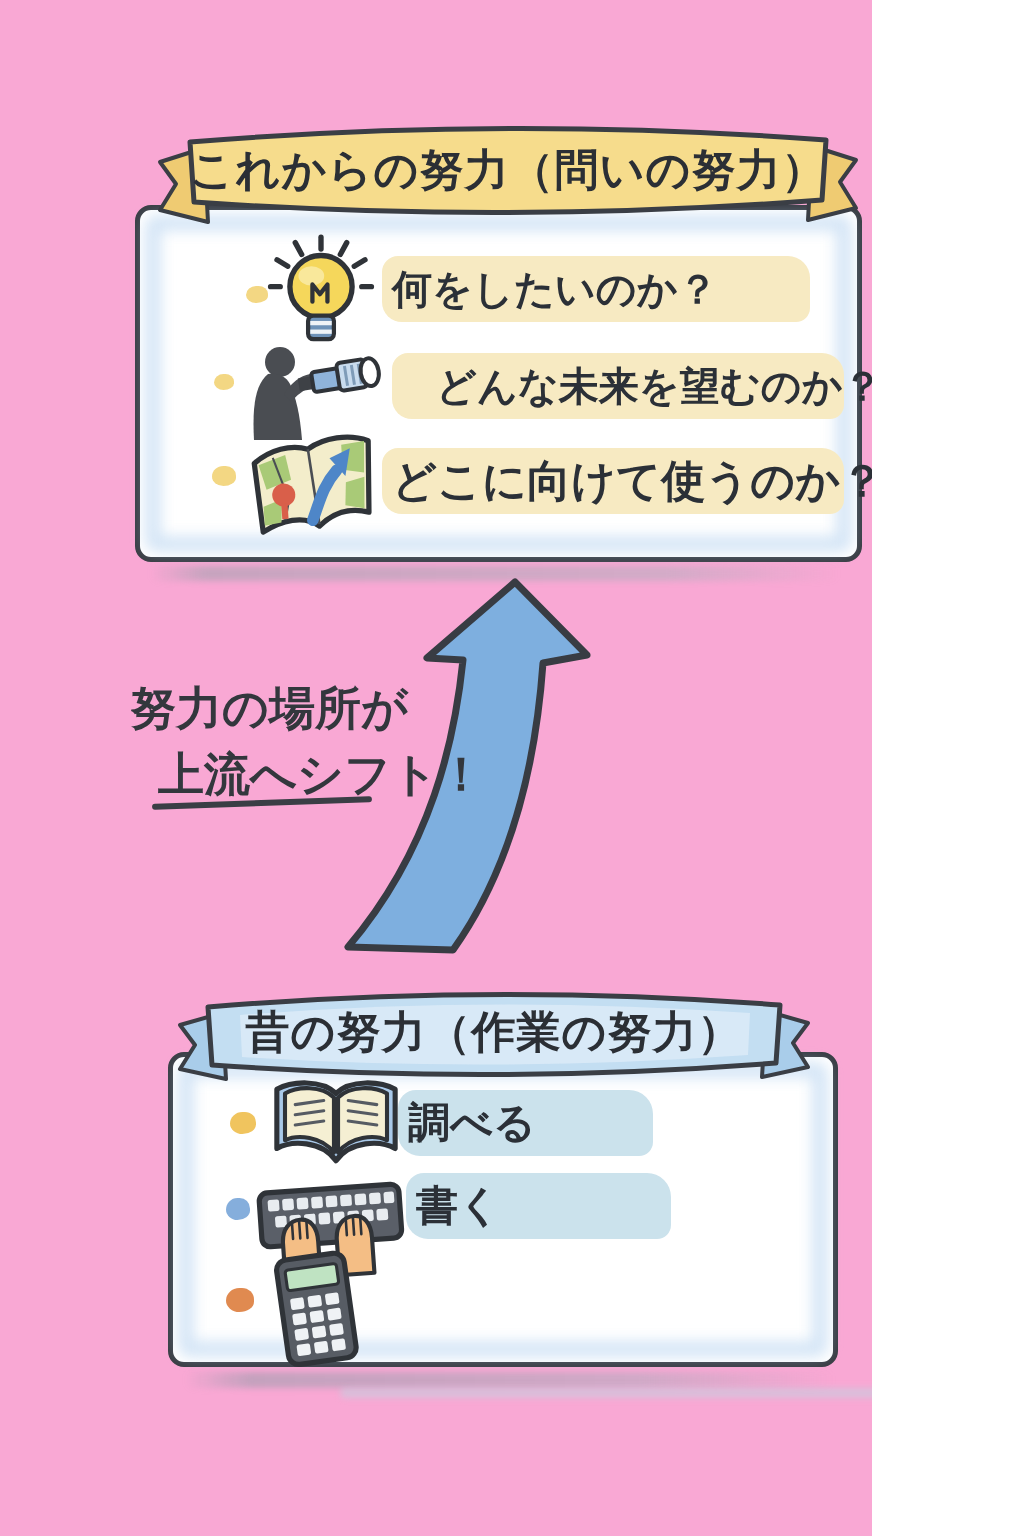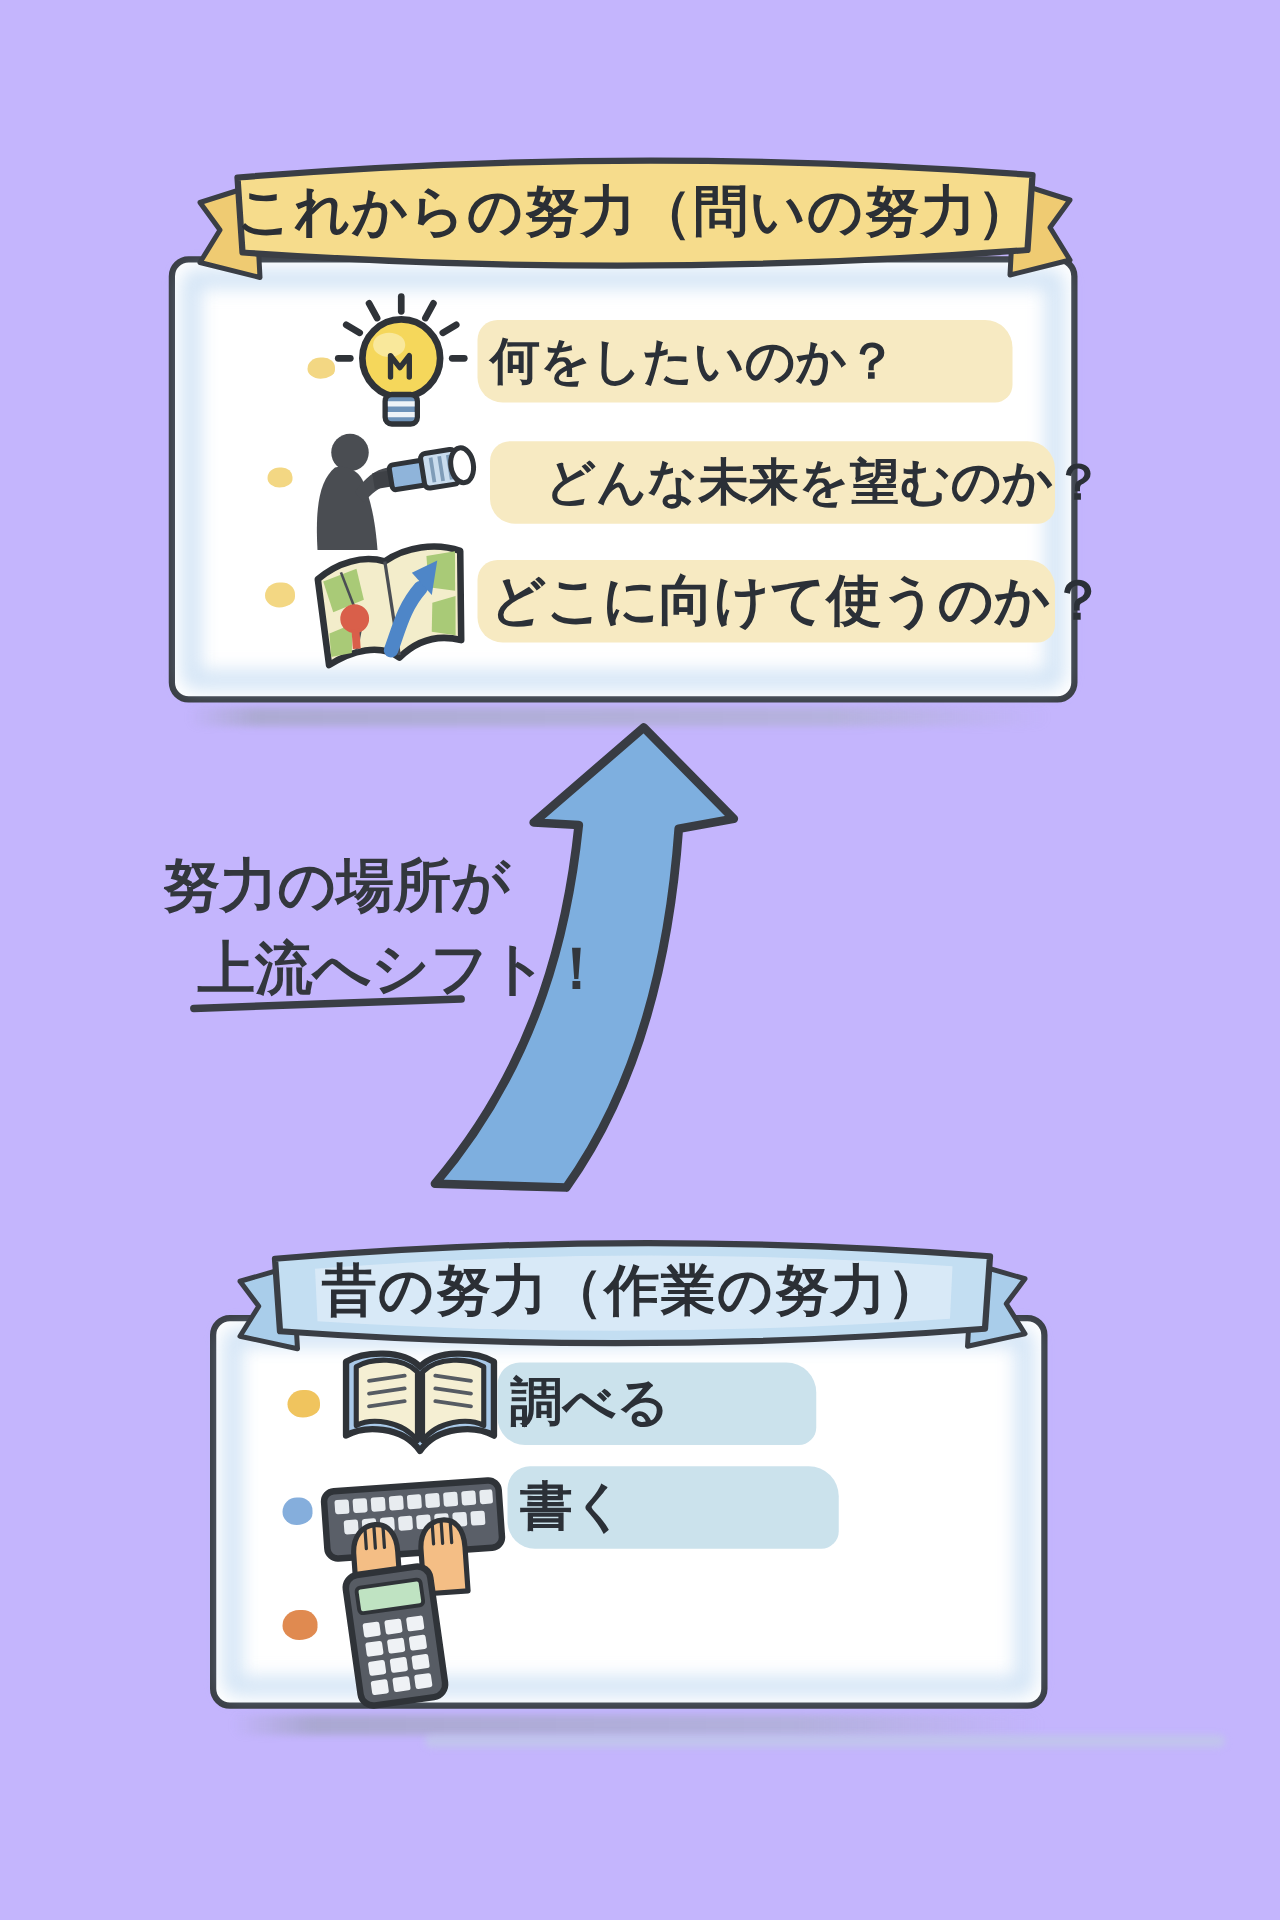--- a/index.html
+++ b/index.html
@@ -1,19 +1,19 @@
 <!DOCTYPE html>
 <html><head>
 <meta charset="utf-8">
 <style>
   html,body{margin:0;padding:0;background:#ffffff;}
   .canvas{
     position:relative;
-    width:1024px;height:1536px;
-    background:#c4b5fd;
+    width:872px;height:1536px;
+    background:#f9a8d4;
     overflow:hidden;
     font-family:"DejaVu Sans",sans-serif;
     color:#2e3238;
   }
   .abs{position:absolute;}
 
   
   .panel{
     position:absolute;
     background:#ffffff;
@@ -164,21 +164,21 @@
   <div class="arrow-label-line" style="left:130px;top:678px;">努力の場所が</div>
   <div class="underline" style="left:152px;top:800px;width:220px;height:6px;transform:rotate(-2deg);"></div>
 
   <div class="panel" style="left:168px;top:1052px;width:660px;height:305px;">
     <div class="wash"></div>
   </div>
 
   <div class="shadow-streak" style="left:185px;top:1372px;width:650px;height:16px;background:linear-gradient(90deg,rgba(145,155,168,0) 0%,rgba(145,155,168,0.5) 10%,rgba(160,172,184,0.45) 70%,rgba(160,172,184,0) 100%);"></div>
   <div class="shadow-streak" style="left:340px;top:1388px;width:640px;height:10px;background:rgba(192,210,224,0.55);"></div>
 
-  <div class="abs" style="left:182px;top:975px;width:648px;height:120px;font-family:Liberation Serif, serif;">
+  <div class="abs" style="left:170px;top:975px;width:648px;height:120px;font-family:Liberation Serif, serif;">
     <svg width="648" height="120" viewBox="0 0 648 120">
       <path d="M52,38 L10,50 L25,70 L10,94 L56,104 Z" fill="#a9cdea" stroke="#3a3e45" stroke-width="4" stroke-linejoin="round"></path>
       <path d="M596,36 L638,48 L623,68 L638,92 L592,102 Z" fill="#a9cdea" stroke="#3a3e45" stroke-width="4" stroke-linejoin="round"></path>
       <path d="M38,32 Q324,8 610,30 L606,88 Q324,110 42,90 Z" fill="#c3def2" stroke="#3a3e45" stroke-width="5" stroke-linejoin="round"></path>
       <path d="M70,40 Q324,20 580,38 L578,80 Q324,98 72,82 Z" fill="#e9f3fb" opacity="0.55"></path>
     </svg>
     <div class="banner-title" style="top:30px;height:56px;line-height:56px;">昔の努力（作業の努力）</div>
   </div>
 
   <div class="bullet" style="left:230px;top:1112px;width:26px;height:22px;background:#f0c45e;"></div>

